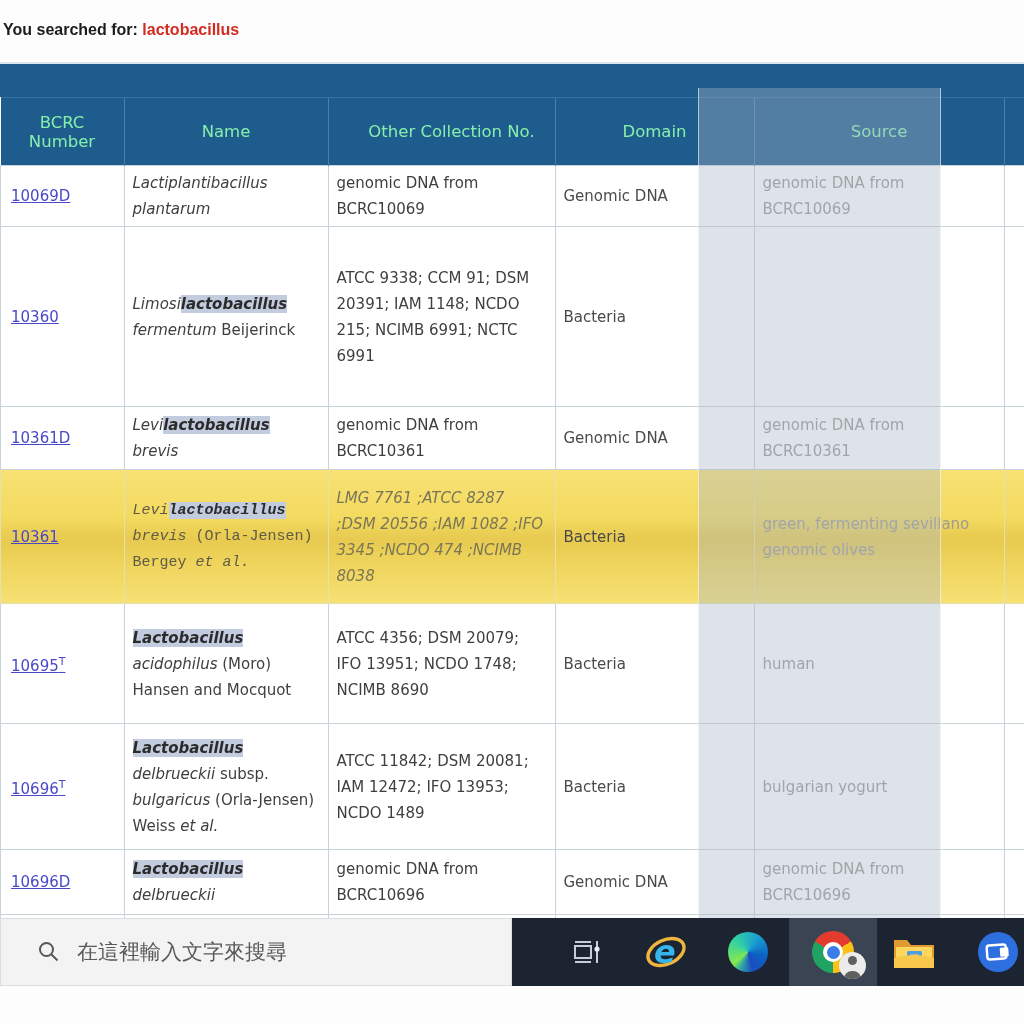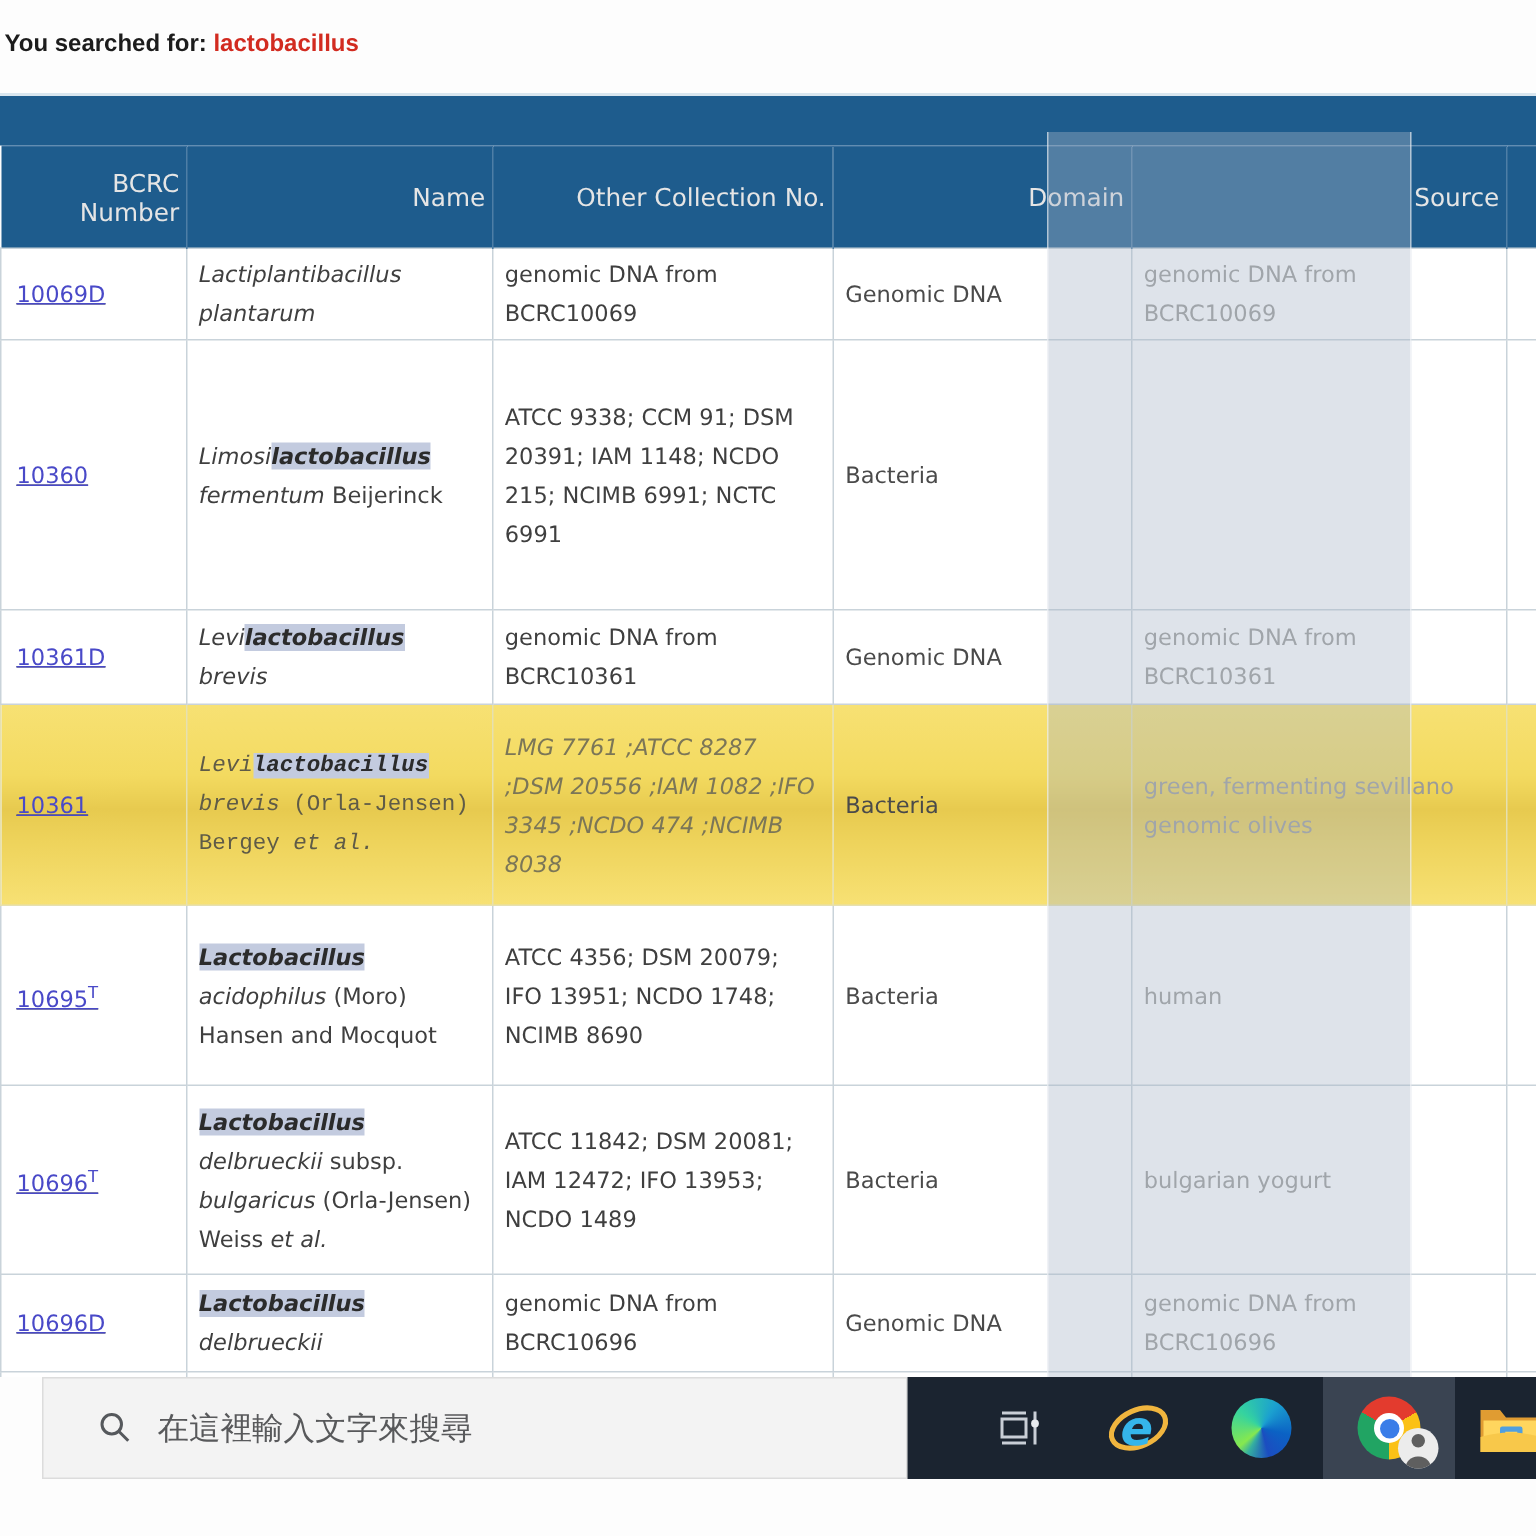--- a/index.html
+++ b/index.html
@@ -9,53 +9,53 @@
   .msg{position:absolute;left:3px;font-family:"Liberation Sans",sans-serif;font-weight:bold;
        font-size:16px;color:#1c1c1c;white-space:nowrap;}
   .msg1{top:-14px;}
   .msg2{top:21px;}
   .msg .red{color:var(--accent-red);}
 
   
   .table-wrap{position:absolute;top:62px;left:0;width:1040px;}
   .caption-band{height:33px;background:var(--header-blue);border-top:2px solid #d9e6ef;}
   table{border-collapse:collapse;table-layout:fixed;width:1040px;font-size:15px;color:#3f3f3f;}
-  thead th{background:var(--header-blue);color:#e5e5e5;font-weight:400;font-size:16.5px;
-           height:63px;text-align:right;vertical-align:middle;
+  thead th{background:var(--header-blue);color:#86efac;font-weight:400;font-size:16.5px;
+           height:63px;text-align:center;vertical-align:middle;
            border-left:1px solid #4e7ea6;border-top:1px solid #396f9d;padding:2px 4px;}
   thead th:first-child{border-left:none;}
   th .thspan{display:inline-block;}
   th.th-bio .thspan{max-width:58px;}
   tbody td{border:1px solid #c9d3da;vertical-align:middle;padding:4px 8px;line-height:26px;
            background:#ffffff;}
   tbody tr.filler td{border-bottom:none;}
-  td.c-bcrc{padding-left:10px;text-decoration:underline;}
+  td.c-bcrc{padding-left:10px;}
   td.c-bio{text-align:center;}
   td.c-domain{color:#4a4a4a;}
   td.c-source{color:#9b9b98;}
   a.bcrc-link{color:var(--link-blue);text-decoration:underline;}
   a.bcrc-link sup{font-size:11px;}
   .it{font-style:italic;}
   .bd{font-weight:bold;color:#2b2b2b;}
   .term{background:var(--term-highlight);}
   tr.hl td{background:linear-gradient(180deg,#f7e173 0%,#f3da60 35%,#e7ca4f 52%,#eed35b 68%,#f7e174 100%);
            border-color:#e6e0b0;}
   tr.hl td.c-name{color:#5f5b47;font-family:Liberation Mono, monospace;}
   tr.hl td.c-collection{color:#7b7657;font-style:italic;}
 
   
   .source-overlay{position:absolute;left:698px;top:26px;width:241px;height:830px;
       background:rgba(168,182,200,0.38);border-left:1px solid rgba(255,255,255,0.55);
       border-right:1px solid rgba(255,255,255,0.55);pointer-events:none;}
 
   
   .taskbar{position:absolute;top:918px;left:0;width:1024px;height:68px;display:flex;}
-  .tb-search{width:577px;height:100%;background:#f3f3f3;border:1px solid #dcdcdc;
+  .tb-search{width:512px;height:100%;background:#f3f3f3;border:1px solid #dcdcdc;
       box-sizing:border-box;display:flex;align-items:center;gap:16px;padding-left:36px;
-      color:#58595b;font-size:21px;cursor:text;margin-left:28px;}
+      color:#58595b;font-size:21px;cursor:text;}
   .tb-dark{position:relative;flex:1;background:var(--taskbar-dark);}
   .tb-icon{position:absolute;top:0;height:68px;display:flex;align-items:center;justify-content:center;cursor:pointer;}
   .slot-active{position:absolute;left:277px;top:0;width:88px;height:68px;background:#3a4452;}
 
   .icon-taskview{left:52px;width:46px;}
   .icon-ie{left:126px;width:56px;}
   .icon-edge{left:208px;width:56px;}
   .icon-chrome{left:292px;width:58px;}
   .icon-folder{left:374px;width:56px;}
   .icon-blueapp{left:458px;width:56px;}

